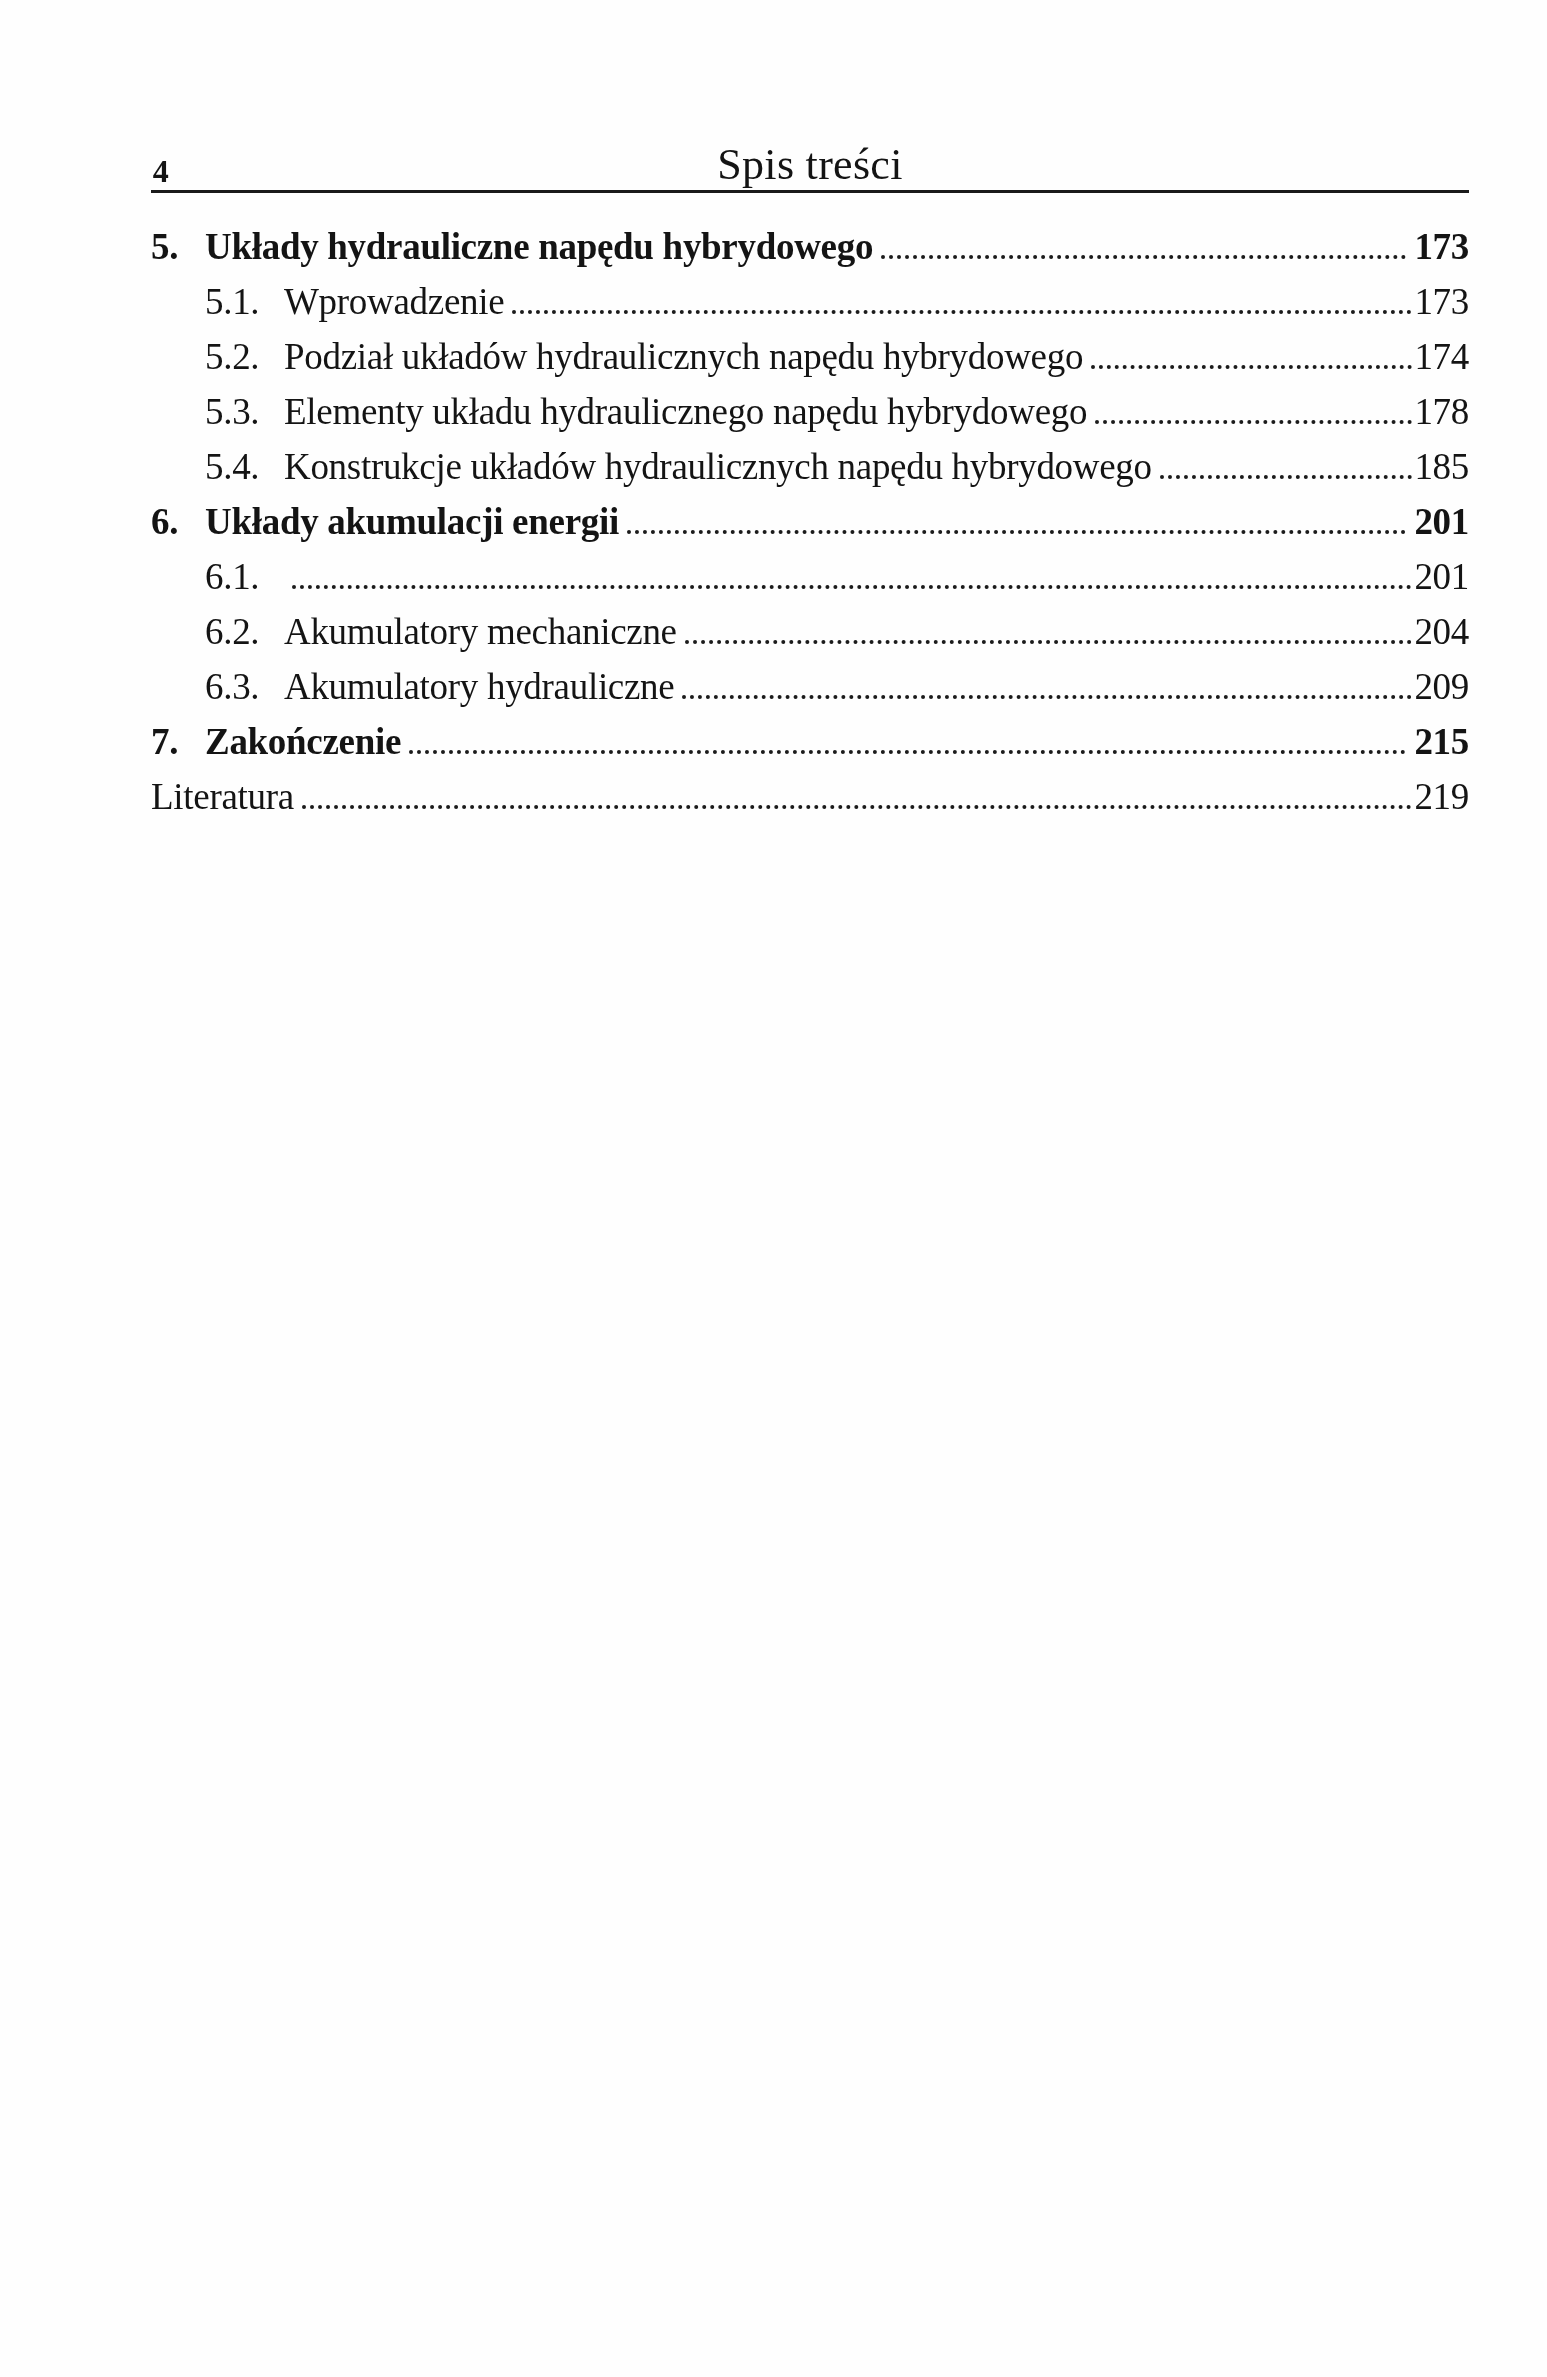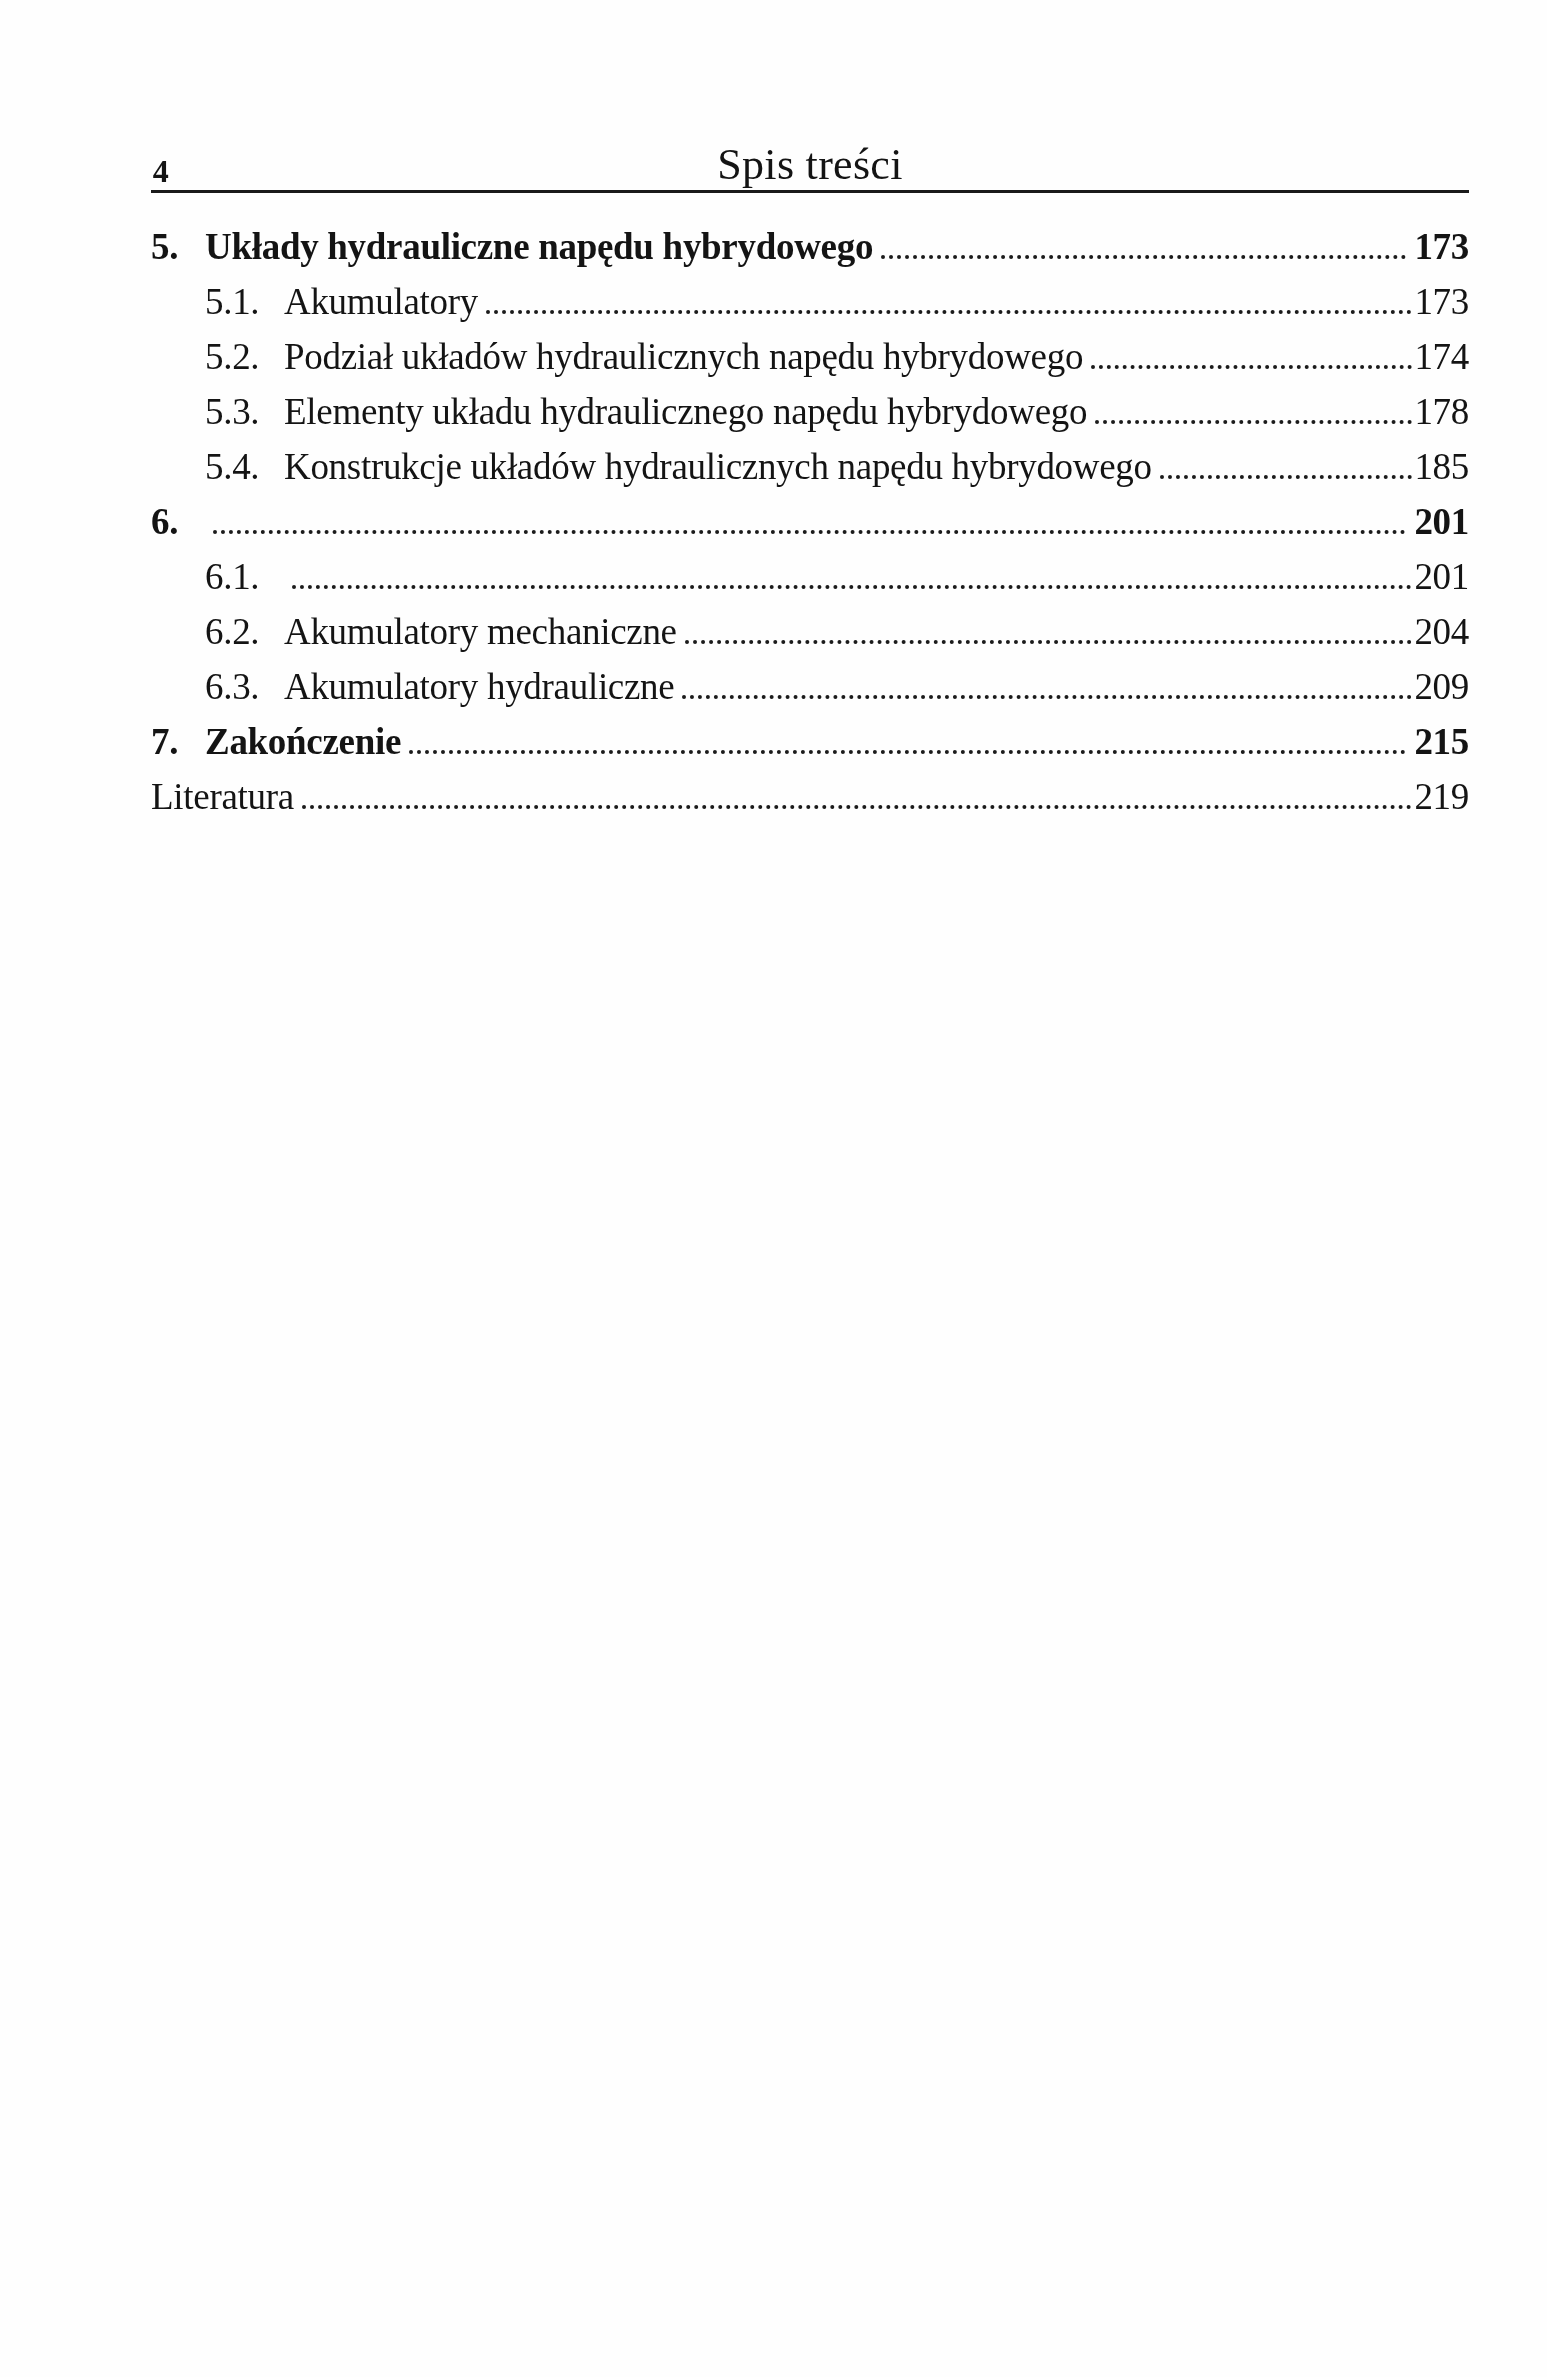--- a/index.html
+++ b/index.html
@@ -108,21 +108,21 @@
 
     <div class="toc">
         <div class="toc-row level-0 bold">
     <span class="toc-num">5.</span>
     <span class="toc-title">Układy hydrauliczne napędu hybrydowego</span>
     <span class="toc-dots"></span>
     <span class="toc-page">173</span>
   </div>
         <div class="toc-row level-1 regular">
     <span class="toc-num">5.1.</span>
-    <span class="toc-title">Akumulatory</span>
+    <span class="toc-title">Wprowadzenie</span>
     <span class="toc-dots"></span>
     <span class="toc-page">173</span>
   </div>
         <div class="toc-row level-1 regular">
     <span class="toc-num">5.2.</span>
     <span class="toc-title">Podział układów hydraulicznych napędu hybrydowego</span>
     <span class="toc-dots"></span>
     <span class="toc-page">174</span>
   </div>
         <div class="toc-row level-1 regular">
@@ -132,20 +132,21 @@
     <span class="toc-page">178</span>
   </div>
         <div class="toc-row level-1 regular">
     <span class="toc-num">5.4.</span>
     <span class="toc-title">Konstrukcje układów hydraulicznych napędu hybrydowego</span>
     <span class="toc-dots"></span>
     <span class="toc-page">185</span>
   </div>
         <div class="toc-row level-0 bold">
     <span class="toc-num">6.</span>
+    <span class="toc-title">Układy akumulacji energii</span>
     <span class="toc-dots"></span>
     <span class="toc-page">201</span>
   </div>
         <div class="toc-row level-1 regular">
     <span class="toc-num">6.1.</span>
     <span class="toc-dots"></span>
     <span class="toc-page">201</span>
   </div>
         <div class="toc-row level-1 regular">
     <span class="toc-num">6.2.</span>

